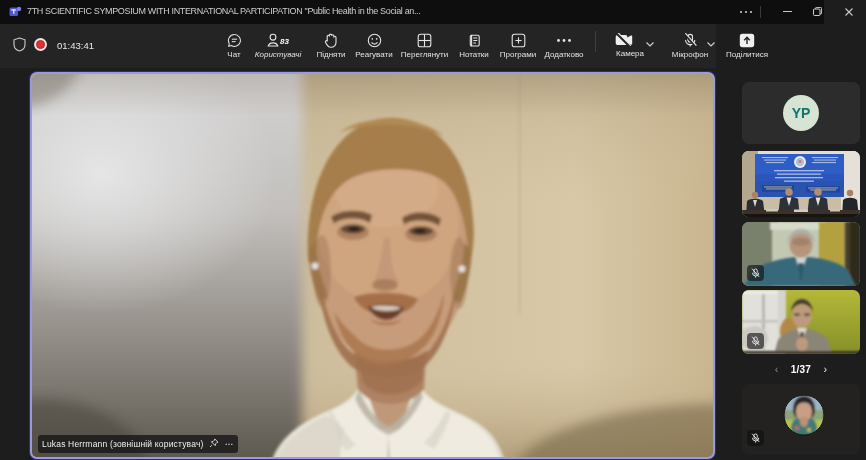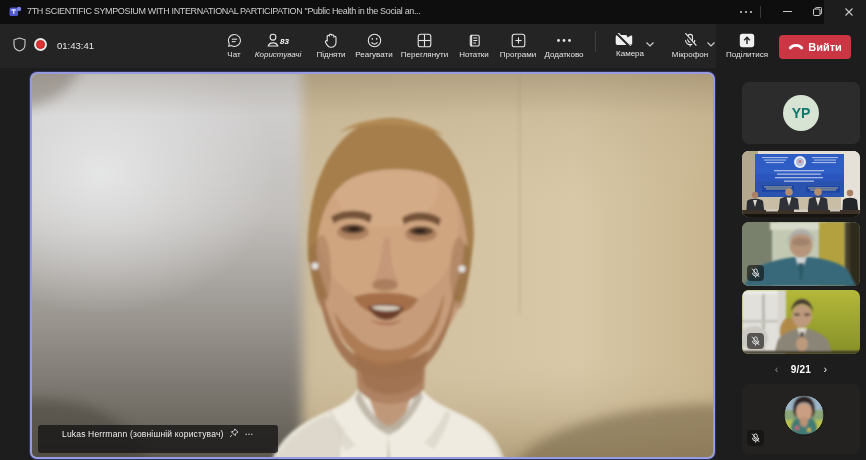--- a/index.html
+++ b/index.html
@@ -12,21 +12,21 @@
 #tlogo { position:absolute; left:9px; top:5px; width:13px; height:13px; }
 .winbtn { position:absolute; top:0; height:24px; color:#d0d0d0; text-align:center; }
 
 #toolbar { position:absolute; left:0; top:24px; width:716px; height:44px; background:#242424; }
 .tbtn { position:absolute; top:9px; text-align:center; color:#e6e6e6; }
 .tbtn .lbl { font-size:8px; color:#e2e2e2; margin-top:2px; white-space:nowrap; }
 .tbtn svg { display:block; margin:0 auto; }
 
 #stage { position:absolute; left:0; top:68px; width:866px; height:392px; background:#1d1d1d; }
 #video { position:absolute; left:30px; top:4px; width:685px; height:387px; border:2px solid #979ce2; border-radius:7px; overflow:hidden; background:#c9b795; box-shadow:0 0 0 1px #30325a; }
-#nametag { position:absolute; left:6px; bottom:4px; height:28px; background:rgba(20,20,20,0.78); border-radius:3px; color:#f0f0f0; font-size:8.5px; line-height:18px; padding:0 24px; letter-spacing:0.18px; white-space:nowrap; }
+#nametag { position:absolute; left:6px; bottom:4px; height:18px; background:rgba(20,20,20,0.78); border-radius:3px; color:#f0f0f0; font-size:8.5px; line-height:18px; padding:0 4px; letter-spacing:0.18px; white-space:nowrap; }
 
 .tile { position:absolute; left:742px; width:118px; border-radius:7px; overflow:hidden; background:#292929; }
 .mute { position:absolute; left:5px; bottom:5px; width:17px; height:16px; background:rgba(15,15,15,0.62); border-radius:4px; }
 #pager { position:absolute; left:742px; top:291px; width:118px; height:18px; color:#fff; text-align:center; }
 </style>
 </head>
 <body>
 <div id="app">
   <div id="titlebar">
     <svg id="tlogo" viewBox="0 0 13 13">
@@ -153,25 +153,20 @@
         <path d="M1.5 1.5 L5 5 L8.5 1.5" fill="none" stroke="#cfcfcf" stroke-width="1.2"></path>
       </svg>
     <div class="tbtn" style="left:721px;width:52px;">
       <svg width="16" height="15" viewBox="0 0 16 15">
           <rect x="0.8" y="0.8" width="14.4" height="13.4" rx="2.6" fill="#efefef"></rect>
           <path d="M8 11 V4.6 M5.2 7.2 L8 4.3 L10.8 7.2" fill="none" stroke="#242424" stroke-width="1.4"></path>
         </svg>
       <div class="lbl">Поділитися</div>
     </div>
 
-    <div style="position:absolute;left:779px;top:11px;width:72px;height:24px;background:#cb3644;border-radius:4px;color:#fff;text-align:center;">
-      <svg width="16" height="8" viewBox="0 0 16 8" style="display:inline-block;vertical-align:middle;margin:-2px 4px 0 0;">
-          <path d="M2.2 6 C5 2.6 11 2.6 13.8 6" fill="none" stroke="#fff" stroke-width="2.8" stroke-linecap="round"></path>
-        </svg><span style="font-size:11px;font-weight:bold;line-height:24px;vertical-align:middle;">Вийти</span>
-    </div>
   </div>
 
   <div id="stage">
     <div id="video">
       <svg width="681" height="383" viewBox="0 0 681 383" style="position:absolute;left:0;top:0;">
         <defs>
           <filter id="b6" x="-30%" y="-30%" width="160%" height="160%">
               <feGaussianBlur stdDeviation="6"></feGaussianBlur>
             </filter>
           <filter id="b3" x="-30%" y="-30%" width="160%" height="160%">
@@ -406,21 +401,21 @@
       <div class="mute"><svg width="11" height="11" viewBox="0 0 16 16" style="margin:2px 0 0 3px;">
             <rect x="5.9" y="1.4" width="4.6" height="7.6" rx="2.3" fill="none" stroke="#e8e8e8" stroke-width="1.4"></rect>
             <path d="M3.6 7 a4.6 4.6 0 0 0 9.2 0" fill="none" stroke="#e8e8e8" stroke-width="1.4"></path>
             <line x1="8.2" y1="11.6" x2="8.2" y2="14" stroke="#e8e8e8" stroke-width="1.4"></line>
             <line x1="3" y1="1" x2="13.4" y2="13" stroke="#e8e8e8" stroke-width="1.4"></line>
           </svg></div>
     </div>
 
     <div id="pager">
       <span style="color:#8a8a8a;font-size:11px;">‹</span>
-      <span style="font-size:10px;font-weight:bold;letter-spacing:0.2px;padding:0 8px;">9/21</span>
+      <span style="font-size:10px;font-weight:bold;letter-spacing:0.2px;padding:0 8px;">1/37</span>
       <span style="color:#e8e8e8;font-size:11px;">›</span>
     </div>
 
     <div class="tile" id="tile5" style="top:316px;height:70px;background:#242220;">
       <svg width="118" height="70" viewBox="0 0 118 70">
         <defs>
             <filter id="te" x="-20%" y="-20%" width="140%" height="140%">
               <feGaussianBlur stdDeviation="0.8"></feGaussianBlur>
             </filter>
         <clipPath id="av">

